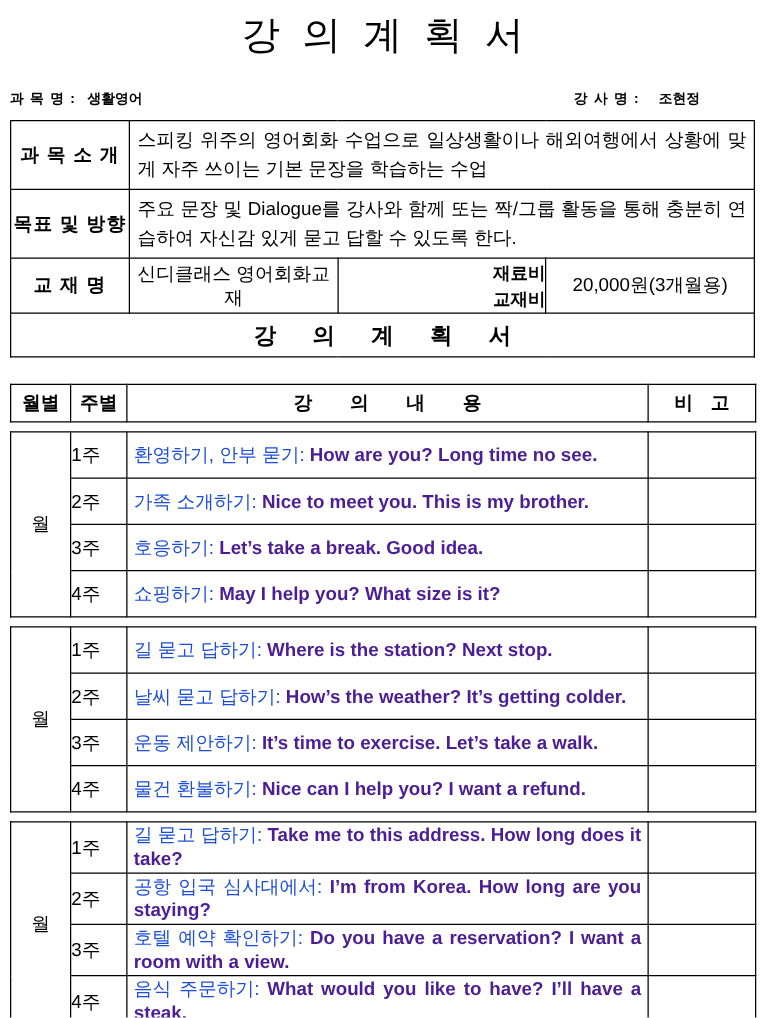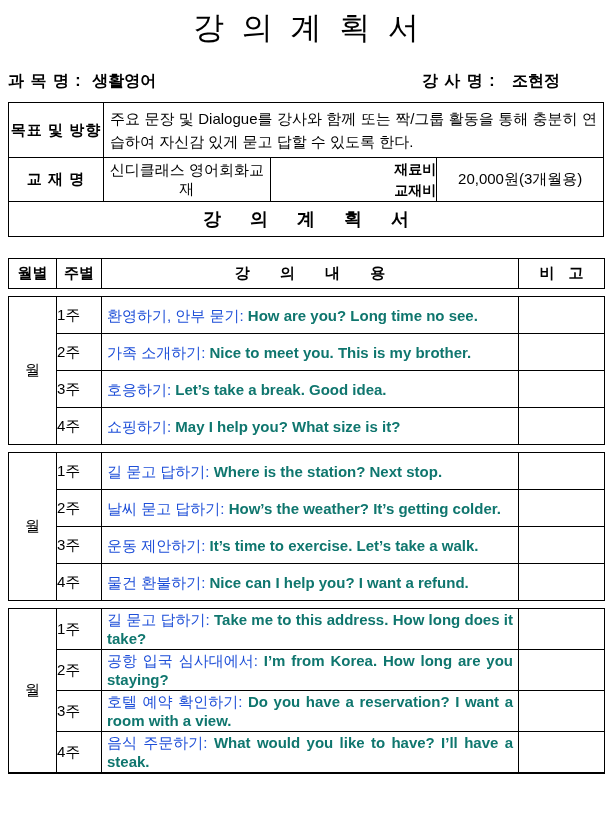--- a/index.html
+++ b/index.html
@@ -17,21 +17,21 @@
     font-family:"Liberation Serif","DejaVu Serif",serif;
     font-size:31px; font-weight:400;
     letter-spacing:5px; text-indent:5px;
     line-height:40px; margin-top:2px;
   }
 
   
   .meta-row {
     display:flex; justify-content:space-between; align-items:baseline;
     margin:23px 0 10px 0;
-    font-size:16px; font-weight:700;
+    font-size:11px; font-weight:700;
   }
   .meta-item .lbl { letter-spacing:1px; }
   .meta-item .val { margin-left:6px; }
   .meta-instructor { margin-right:44px; }
   .meta-instructor .val { margin-left:12px; }
 
   
   table { border-collapse:collapse; table-layout:fixed; width:596px; }
   td { border:1px solid #000; font-size:15px; vertical-align:middle; }
 
@@ -73,21 +73,21 @@
   .month-block td { height:37px; }
   .month-block.last td { height:39px; }
   .month-block.last { border-bottom:2px solid #000; }
   td.month-cell { text-align:center; }
   td.week-cell  { text-align:left; }
   td.content-cell {
     padding:1px 5px; line-height:19px; text-align:justify;
     font-size:15px;
   }
   td.content-cell .ko { color:#1d4ed8; font-weight:400; }
-  td.content-cell .en { color:#0f766e; font-weight:700; }
+  td.content-cell .en { color:#4c1d95; font-weight:700; }
   td.note-cell { }
 </style>
 </head>
 <body>
 
 <div class="page">
 
   <div class="doc-title">강 의 계 획 서</div>
 
   <div class="meta-row">
@@ -96,20 +96,24 @@
       <span class="val">생활영어</span>
     </div>
     <div class="meta-item meta-instructor">
       <span class="lbl">강 사 명 :</span>
       <span class="val">조현정</span>
     </div>
   </div>
 
   <table class="info-table">
     <tbody>
+        <tr class="row-intro">
+      <td class="label-cell">과 목 소 개</td>
+      <td class="text-cell" colspan="3">스피킹 위주의 영어회화 수업으로 일상생활이나 해외여행에서 상황에 맞게 자주 쓰이는 기본 문장을 학습하는 수업</td>
+    </tr>
     <tr class="row-goal">
       <td class="label-cell">목표 및 방향</td>
       <td class="text-cell" colspan="3">주요 문장 및 Dialogue를 강사와 함께 또는 짝/그룹 활동을 통해 충분히 연습하여 자신감 있게 묻고 답할 수 있도록 한다.</td>
     </tr>
     <tr class="row-book">
       <td class="label-cell">교 재 명</td>
       <td class="book-name">신디클래스 영어회화교재</td>
       <td class="fee-label">
         <div>재료비</div>
         <div>교재비</div>

